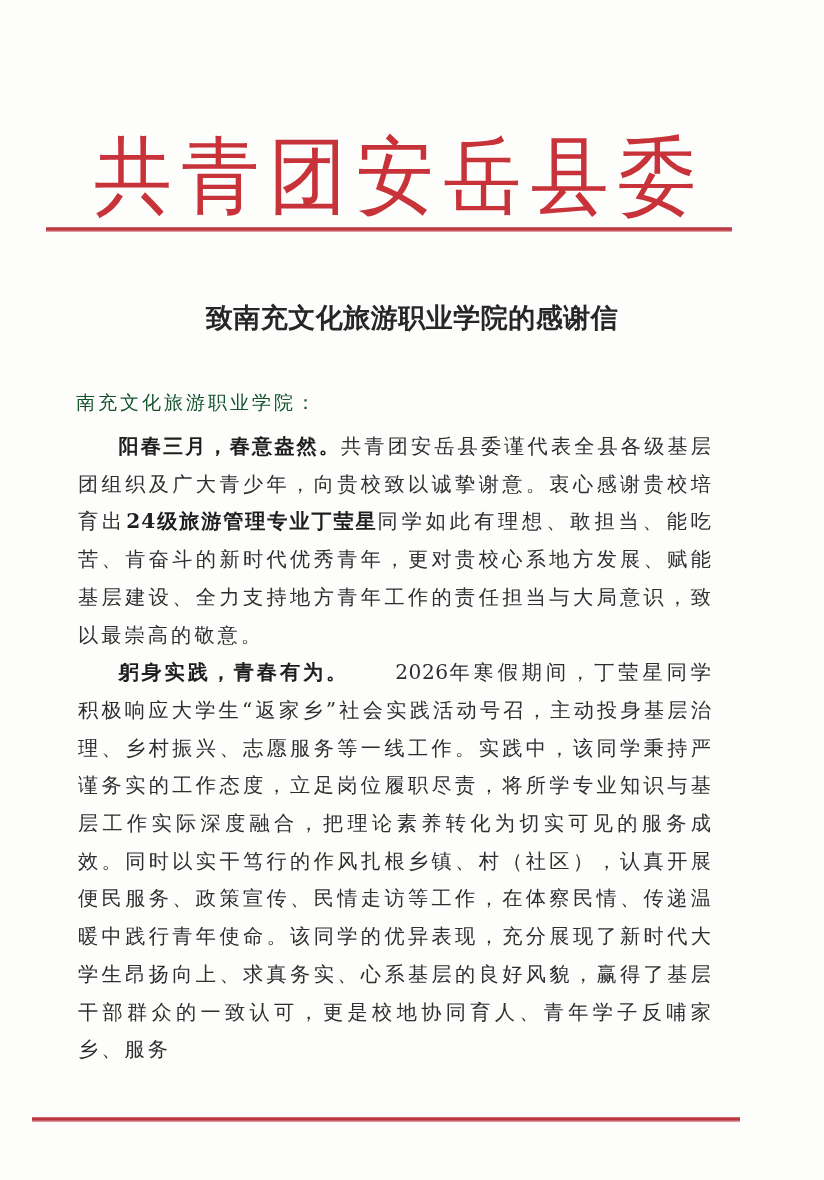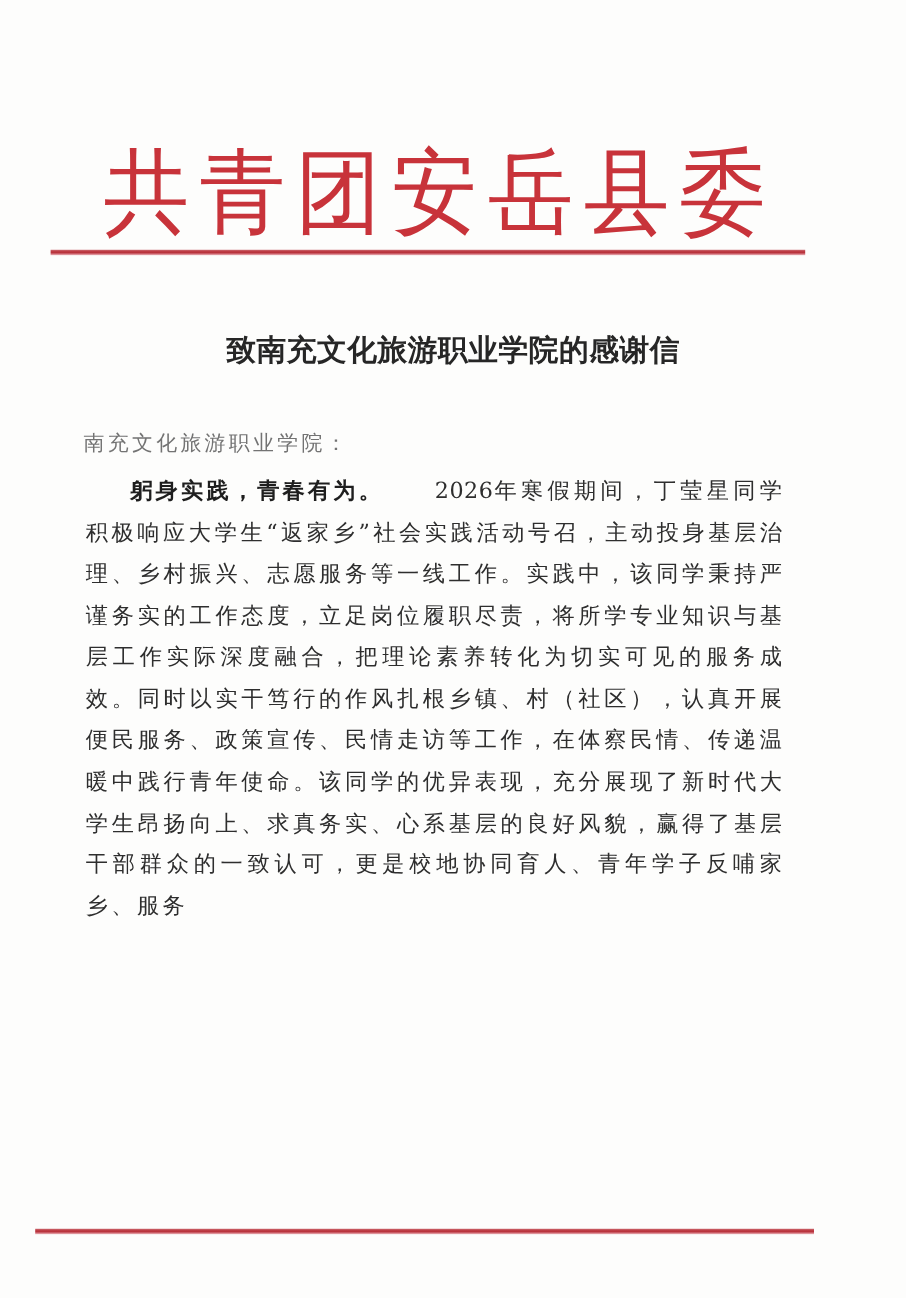--- a/index.html
+++ b/index.html
@@ -23,21 +23,21 @@
     position: absolute; height: 5px;
     background: linear-gradient(#d58b91 0, #c0424a 20%, #b8323b 55%, #d77b84 80%, #e9b7bb 100%);
   }
   .rule.top { left: 46px; width: 686px; top: 227px; }
   .rule.bottom { left: 32px; width: 708px; top: 1117px; }
   .doc-title {
     position: absolute; left: 0; width: 824px; top: 300px; text-align: center;
     font-size: 27px; font-weight: bold; color: #262626; letter-spacing: 0.5px;
   }
   .salutation {
-    position: absolute; left: 76px; top: 390px; font-size: 19px; letter-spacing: 3px; color: #737373;
+    position: absolute; left: 76px; top: 390px; font-size: 19px; letter-spacing: 3px; color: #14532d;
   }
   .body-text {
     position: absolute; left: 78px; top: 428px; width: 636px;
     font-size: 20.2px; line-height: 37.7px; letter-spacing: 3.05px; color: #2e2e2e;
     text-align: justify;
   }
   .para { margin: 0; text-indent: 2em; }
   .para b { font-weight: bold; color: #1e1e1e; letter-spacing: 2px; }
   .para .em { font-weight: bold; color: #1e1e1e; letter-spacing: 1px; }
   .num { letter-spacing: 0.5px; margin-left: 46px; }
@@ -57,17 +57,18 @@
     <span>委</span>
   </div>
 
   <div class="rule top"></div>
 
   <div class="doc-title">致南充文化旅游职业学院的感谢信</div>
 
   <div class="salutation">南充文化旅游职业学院：</div>
 
   <div class="body-text">
+    <p class="para"><b>阳春三月，春意盎然。</b><span>共青团安岳县委谨代表全县各级基层团组织及广大青少年，向贵校致以诚挚谢意。衷心感谢贵校培育出</span><span class="em">24级旅游管理专业丁莹星</span><span>同学如此有理想、敢担当、能吃苦、肯奋斗的新时代优秀青年，更对贵校心系地方发展、赋能基层建设、全力支持地方青年工作的责任担当与大局意识，致以最崇高的敬意。</span></p>
     <p class="para"><b>躬身实践，青春有为。</b><span class="num">2026</span><span>年寒假期间，丁莹星同学积极响应大学生“返家乡”社会实践活动号召，主动投身基层治理、乡村振兴、志愿服务等一线工作。实践中，该同学秉持严谨务实的工作态度，立足岗位履职尽责，将所学专业知识与基层工作实际深度融合，把理论素养转化为切实可见的服务成效。同时以实干笃行的作风扎根乡镇、村（社区），认真开展便民服务、政策宣传、民情走访等工作，在体察民情、传递温暖中践行青年使命。该同学的优异表现，充分展现了新时代大学生昂扬向上、求真务实、心系基层的良好风貌，赢得了基层干部群众的一致认可，更是校地协同育人、青年学子反哺家乡、服务</span></p>
   </div>
 
   <div class="rule bottom"></div>
 </div>
 
 </body></html>

